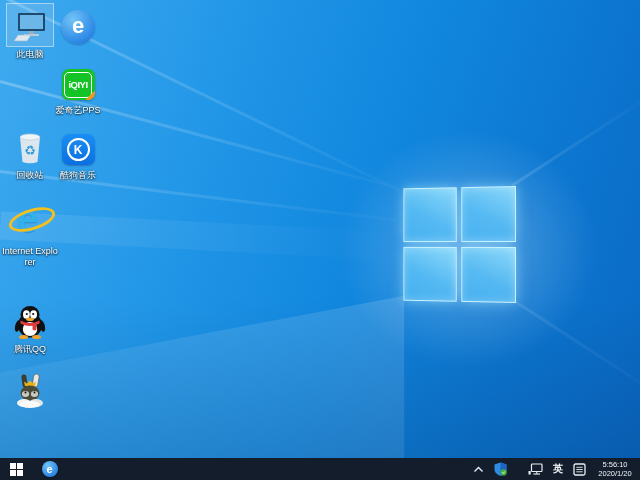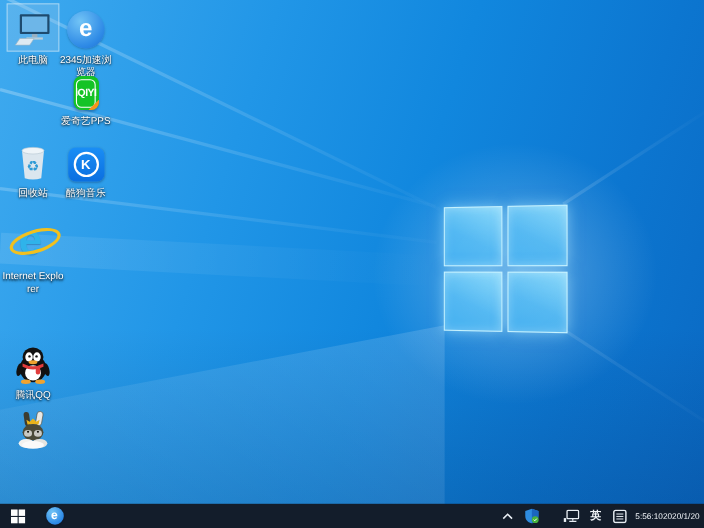--- a/index.html
+++ b/index.html
@@ -35,30 +35,30 @@
   .cell{position:absolute;width:56px;display:flex;flex-direction:column;align-items:center;}
   .art-wrap{height:38px;display:flex;align-items:flex-end;justify-content:center;
     padding:2px 5px;border:1px solid transparent;}
   .cell.selected .art-wrap{background:rgba(150,200,235,.30);border:1px solid rgba(225,242,252,.55);}
   .label{margin-top:2px;font-size:9px;line-height:11px;color:#fff;text-align:center;max-width:56px;
     word-break:break-all;text-shadow:0 1px 2px rgba(0,0,0,.85),0 0 2px rgba(0,0,0,.6);}
   #this-pc{left:2px;top:3px}   #browser-2345{left:50px;top:3px}
   #network{left:2px;top:61px}  #iqiyi-pps{left:50px;top:59px}
   #recycle-bin{left:2px;top:124px} #kugou-music{left:50px;top:124px}
   #internet-explorer{left:2px;top:188px} #qq-browser{left:2px;top:248px}
-  #tencent-qq{left:2px;top:308px} #system-rabbit{left:2px;top:368px}
+  #tencent-qq{left:2px;top:298px} #system-rabbit{left:2px;top:368px}
   #internet-explorer .art-wrap{height:50px}
   
   .e-circle{width:34px;height:34px;border-radius:50%;display:flex;align-items:center;justify-content:center;
     background:radial-gradient(circle at 35% 28%,#72c4f6,#2e8ae6 68%,#1f6fd0);
     box-shadow:0 1px 2px rgba(0,0,40,.25);}
   .e-circle span{color:#fff;font-weight:bold;font-size:22px;transform:translateY(-1px);}
   .e-circle.small{width:16px;height:16px;}
   .e-circle.small span{font-size:11px;transform:translateY(-0.5px);}
-  .iqiyi{position:relative;width:23px;height:31px;border-radius:7px;background:#14c326;overflow:hidden;
+  .iqiyi{position:relative;width:33px;height:31px;border-radius:7px;background:#14c326;overflow:hidden;
     box-shadow:0 1px 2px rgba(0,0,40,.25);}
   .iqiyi .inner{position:absolute;left:2.5px;top:2.5px;right:2.5px;bottom:2.5px;
     border:1.5px solid #fff;border-radius:5px;}
   .iqiyi span{position:absolute;left:0;right:0;top:50%;transform:translateY(-52%);
     color:#fff;font-weight:bold;font-size:9.5px;text-align:center;letter-spacing:-.5px;}
   .iqiyi .corner{position:absolute;right:-1px;bottom:-1px;width:11px;height:11px;background:#f7941d;
     clip-path:polygon(100% 0,100% 100%,0 100%);}
   .kugou{width:33px;height:31px;border-radius:7px;background:linear-gradient(180deg,#1a8ef5,#0b6fe0);
     display:flex;align-items:center;justify-content:center;box-shadow:0 1px 2px rgba(0,0,40,.25);}
   .kugou .ring{width:19px;height:19px;border:2px solid #fff;border-radius:50%;
@@ -80,21 +80,21 @@
   .qqb .c3{left:20px;top:22px;width:8px;height:7px;}
   
   .taskbar{position:absolute;left:0;bottom:0;width:640px;height:22px;background:#131d2b;
     display:flex;align-items:center;z-index:20;}
   .taskbar button{background:transparent;border:none;padding:0;margin:0;height:22px;
     display:flex;align-items:center;justify-content:center;cursor:pointer;}
   .tb-btn{width:33px;}
   .tray{margin-left:auto;display:flex;align-items:center;gap:7px;padding-right:4px;height:100%;}
   .tray .net{margin-left:12px;}
   .lang{color:#f0f4f8;font-size:10px;font-weight:bold;width:14px;}
-  .clock{display:flex;flex-direction:row;align-items:center;justify-content:center;
+  .clock{display:flex;flex-direction:column;align-items:center;justify-content:center;
     color:#f0f4f8;font-size:7.5px;line-height:9px;min-width:42px;text-align:right;}
 </style>
 </head>
 <body>
 
 <div class="desktop">
 
   <div class="fx glow"></div>
   <div class="fx beam b1"></div>
   <div class="fx beam b2"></div>
@@ -122,21 +122,20 @@
     </div>
     <div class="label">此电脑</div>
   </div>
 
   <div class="cell" id="browser-2345">
     <div class="art-wrap">
       <div class="e-circle">
           <span>e</span>
         </div>
     </div>
-    <div class="label">2345加速浏览器</div>
   </div>
 
 
   <div class="cell" id="iqiyi-pps">
     <div class="art-wrap">
       <div class="iqiyi">
         <div class="inner"></div>
         <span>iQIYI</span>
         <div class="corner"></div>
       </div>

